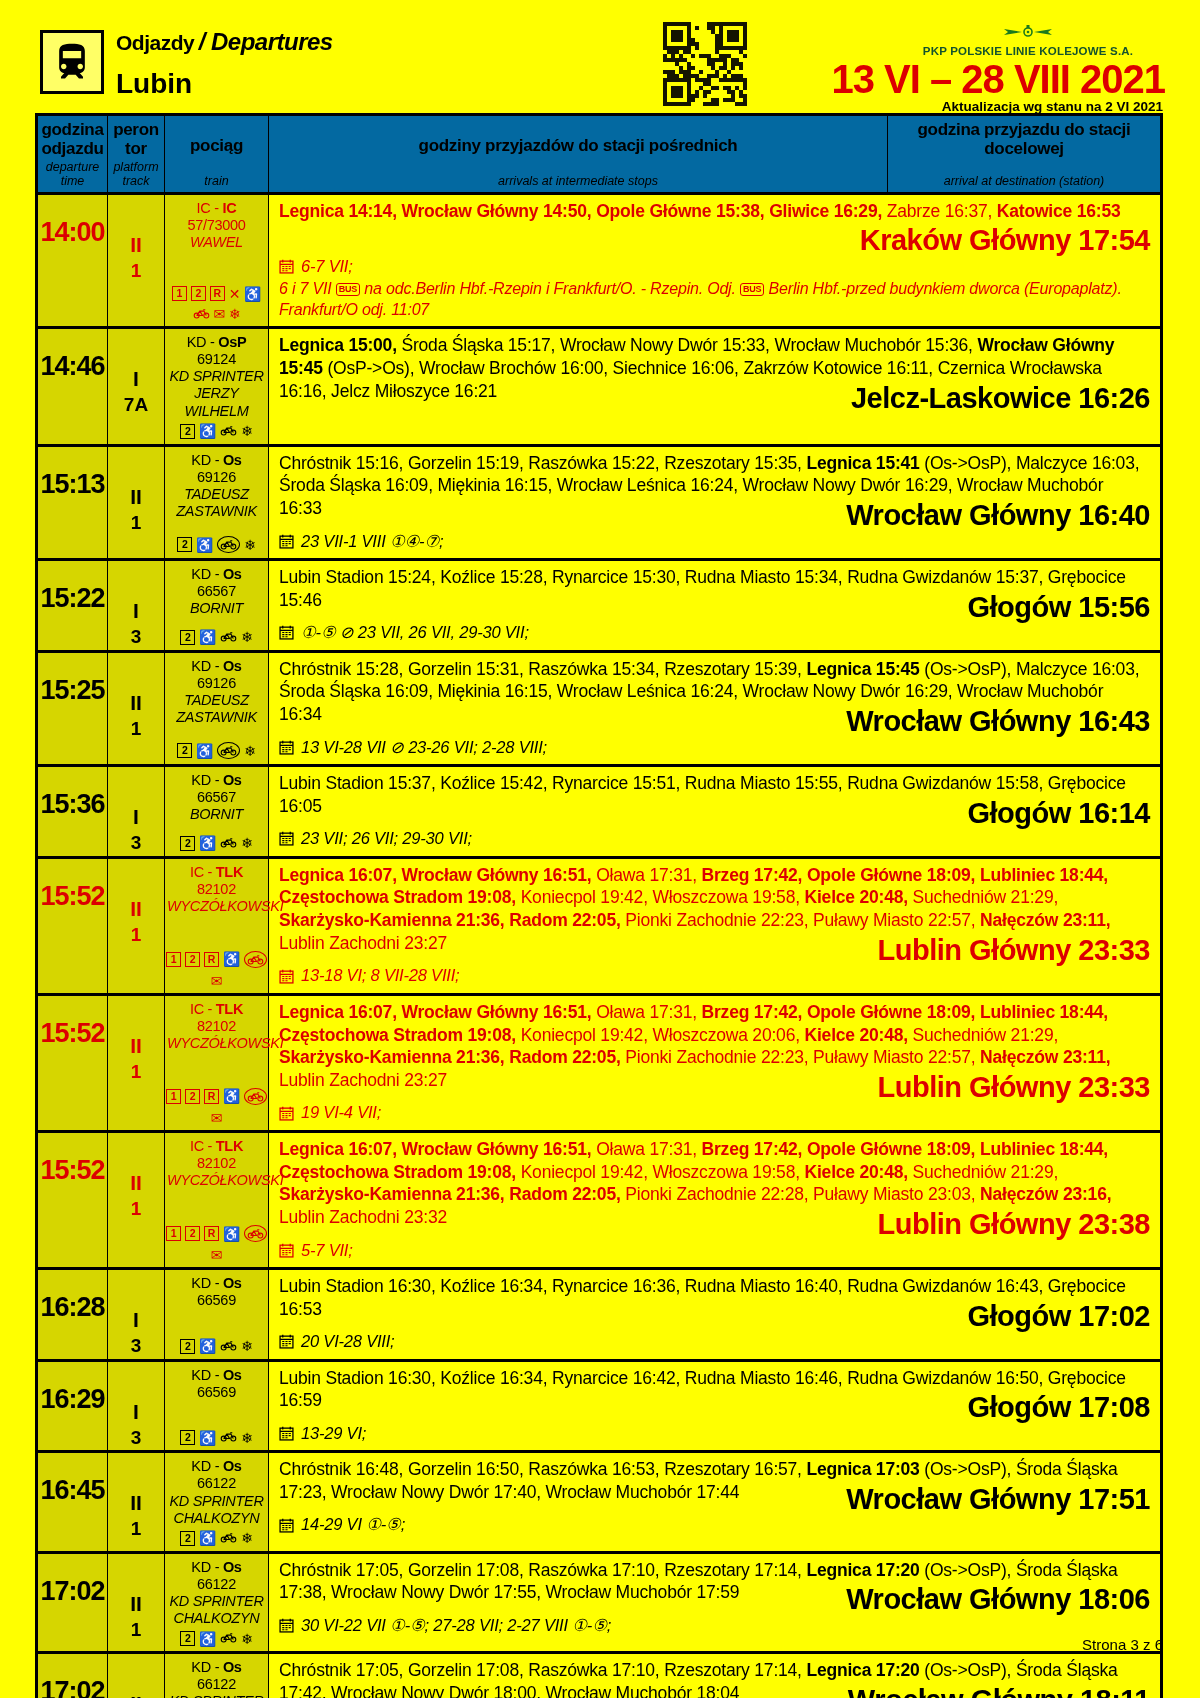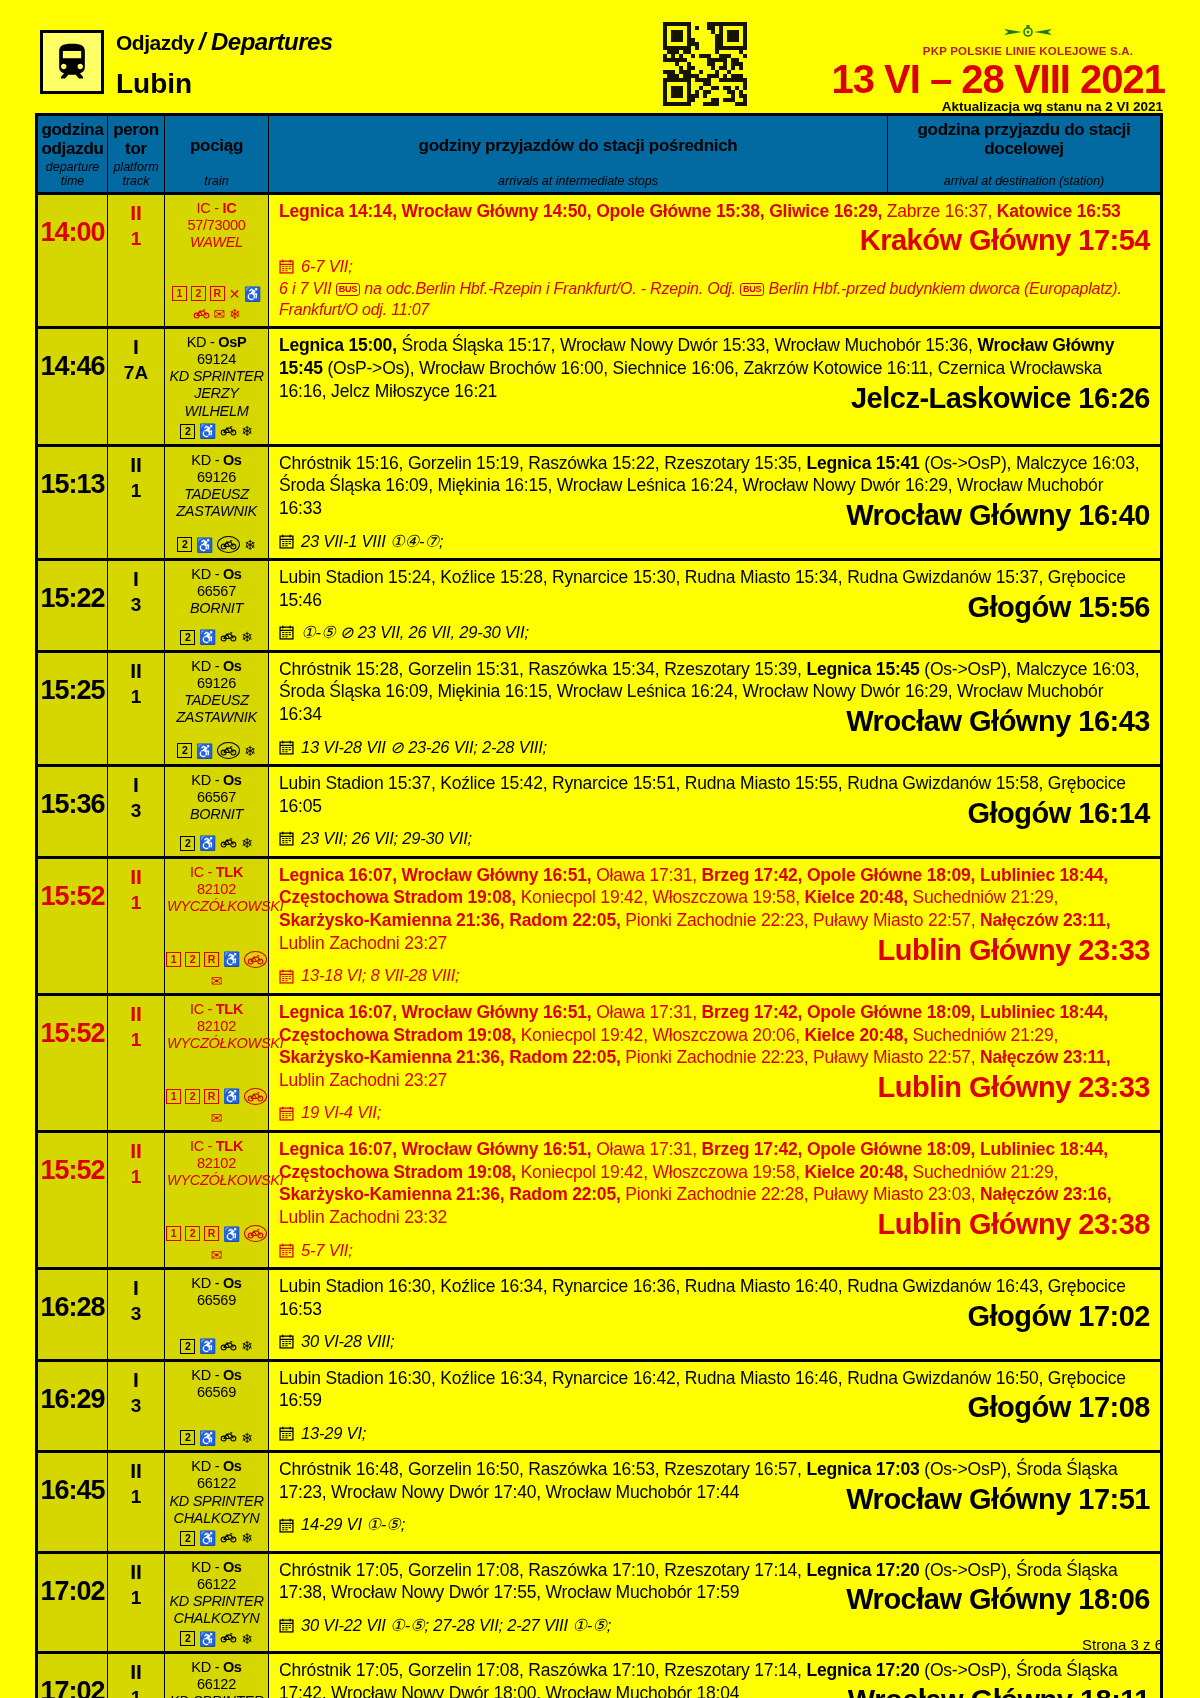--- a/index.html
+++ b/index.html
@@ -16,42 +16,42 @@
   .title-line{left:116px;top:28px;white-space:nowrap;}
   .title-pl{font-size:21px;font-weight:bold;letter-spacing:-0.5px;}
   .title-en{font-size:24px;font-style:italic;font-weight:bold;letter-spacing:-0.5px;}
   .station{left:116px;top:68px;font-size:28px;font-weight:bold;}
   .qr{left:663px;top:22px;width:84px;height:84px;display:grid;
     grid-template-columns:repeat(21,1fr);grid-template-rows:repeat(21,1fr);}
   .qr div{background:transparent;}
   .qr div.on{background:#151500;}
   .validity{left:752px;top:57px;width:413px;text-align:right;
     font-size:40px;font-weight:bold;color:#dc0000;letter-spacing:-1px;white-space:nowrap;}
-  .operator{right:37px;top:24px;width:270px;text-align:center;color:#b91c1c;}
+  .operator{right:37px;top:24px;width:270px;text-align:center;color:#14532d;}
   .operator .op-text{font-size:11.5px;font-weight:bold;letter-spacing:0.2px;margin-top:1px;}
   .update-note{right:37px;top:99px;font-size:13.5px;font-weight:bold;}
   .page-footer{right:37px;top:1636px;font-size:15px;}
   
   .timetable{position:absolute;left:35px;right:37px;top:113px;border:3px solid #000;background:#ffff00;}
   .thead{display:grid;grid-template-columns:70px 57px 104px 1fr 272px;
     background:#0369a1;border-bottom:3px solid #000;}
   .hcell{border-right:1px solid #000;padding:4px 3px 3px 3px;text-align:center;
     display:flex;flex-direction:column;}
   .hcell:last-child{border-right:none;}
   .h-pl{font-weight:bold;font-size:17px;line-height:1.12;letter-spacing:-0.3px;}
   .h-en{font-style:italic;font-size:12.5px;line-height:1.1;margin-top:auto;padding-top:3px;}
   .hcell.mid .h-pl{margin-top:auto;}
   .hcell.mid .h-en{margin-top:auto;}
   .row{display:grid;grid-template-columns:70px 57px 104px 1fr;border-bottom:3px solid #000;}
   .row:last-child{border-bottom:none;}
   .row .c-time,.row .c-plat,.row .c-train{background:#d6d600;border-right:1px solid #000;}
   .row.red{color:#dc0000;}
   .c-time{font-size:27px;font-weight:bold;text-align:center;padding-top:22px;letter-spacing:-1px;}
   .c-plat{text-align:center;font-weight:bold;padding-top:7px;}
-  .c-plat .p1{font-size:21px;line-height:1;}
+  .c-plat .p1{font-size:21px;line-height:1;margin-top:32px;}
   .c-plat .p2{font-size:19px;line-height:1;margin-top:6px;}
   .c-train{text-align:center;font-size:14.5px;line-height:1.18;
     padding:5px 2px 5px 2px;display:flex;flex-direction:column;letter-spacing:-0.3px;}
   .t-cat{font-weight:bold;}
   .t-name{font-style:italic;}
   .t-icons{margin-top:auto;padding-top:4px;display:flex;justify-content:center;
     align-items:center;gap:4px;font-size:13px;line-height:1;}
   .t-icons + .t-icons{margin-top:2px;}
   .ibox{display:inline-block;border:1.4px solid currentColor;font-size:10.5px;font-weight:bold;
     min-width:9px;padding:1px 2px;line-height:11px;font-style:normal;}
@@ -930,21 +930,21 @@
         <div class="c-main">
           <div class="stops"><span>Lubin Stadion 16:30, Koźlice 16:34, Rynarcice 16:36, Rudna Miasto 16:40, Rudna Gwizdanów 16:43, Grębocice 16:53</span><span class="dest">Głogów 17:02</span></div>
           <div class="cal">
             <span class="calicon">
               <svg width="15" height="15" viewBox="0 0 14 14" stroke="currentColor" fill="none" stroke-width="1.2">
                 <rect x="1" y="2" width="12" height="11"></rect>
                 <path d="M1 5 h12 M3.5 0.8 v2.4 M10.5 0.8 v2.4"></path>
                 <path stroke-width="1" d="M3 7h2M6 7h2M9 7h2M3 9h2M6 9h2M9 9h2M3 11h2M6 11h2"></path>
               </svg>
             </span>
-            <span>30 VI-28 VIII;</span>
+            <span>20 VI-28 VIII;</span>
           </div>
         </div>
       </div>
       <div class="row">
         <div class="c-time">16:29</div>
         <div class="c-plat">
           <div class="p1">I</div>
           <div class="p2">3</div>
         </div>
         <div class="c-train">

